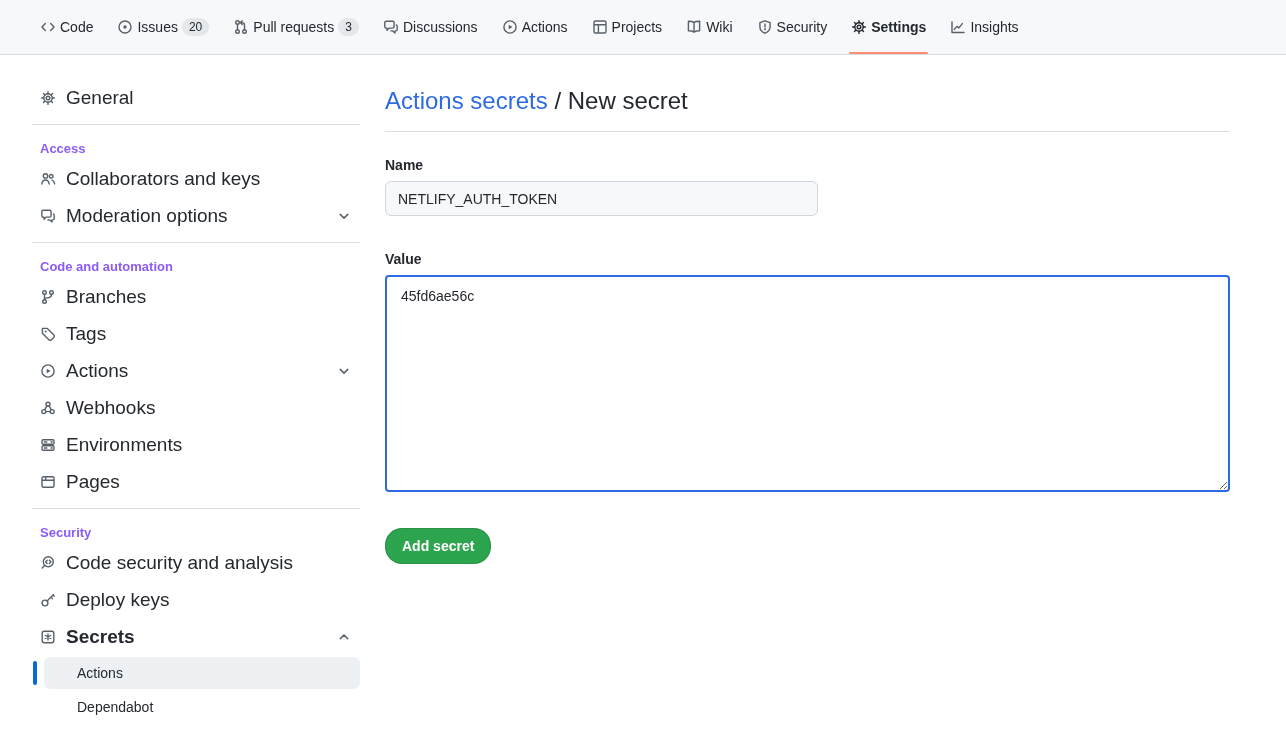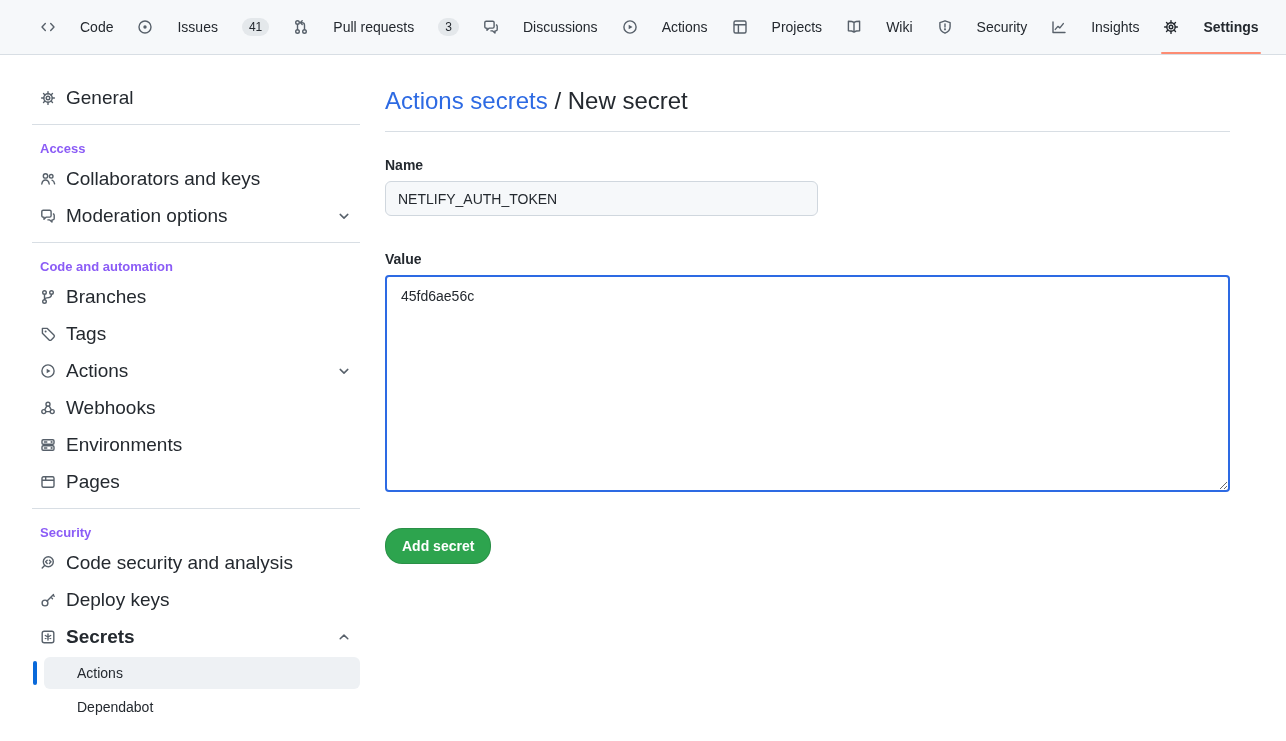--- a/index.html
+++ b/index.html
@@ -8,21 +8,21 @@
     width:1286px; height:741px; overflow:hidden;
     font-family:"Liberation Sans", sans-serif;
     background:#ffffff; color:#24292f; font-size:14px;
   }
   
   .topnav {
     height:55px; background:#f6f8fa; border-bottom:1px solid #d8dee4;
     display:flex; align-items:stretch; padding-left:28px;
   }
   .nav-item {
-    display:flex; align-items:center; gap:24px;
+    display:flex; align-items:center; gap:4px;
     padding:0 12px; position:relative; cursor:pointer;
     font-size:14px; color:#24292f; white-space:nowrap;text-align:center;
   }
   .nav-item.active { font-weight:700; }
   .nav-item.active::after {
     content:""; position:absolute; left:10px; right:10px; bottom:0;
     height:2px; border-radius:3px; background:#fd8c73;
   }
   .counter {
     background:rgba(175,184,193,0.25); color:#24292f;
@@ -95,21 +95,21 @@
       </svg>
     <span>Code</span>
   </div>
 
   <div class="nav-item">
     <svg class="oct" width="16" height="16" viewBox="0 0 16 16" fill="none" stroke="#57606a" stroke-width="1.4">
         <circle cx="8" cy="8" r="6"></circle>
         <circle cx="8" cy="8" r="1.7" fill="#57606a" stroke="none"></circle>
       </svg>
     <span>Issues</span>
-    <span class="counter">41</span>
+    <span class="counter">20</span>
   </div>
 
   <div class="nav-item">
     <svg class="oct" width="16" height="16" viewBox="0 0 16 16" fill="none" stroke="#57606a" stroke-width="1.4" stroke-linecap="round" stroke-linejoin="round">
         <circle cx="4.5" cy="3.5" r="1.8"></circle>
         <circle cx="4.5" cy="12.5" r="1.8"></circle>
         <circle cx="11.5" cy="12.5" r="1.8"></circle>
         <path d="M4.5 5.4v5.2M11.5 10.6V6.2c0-1.6-1-2.6-2.6-2.6H7.4"></path>
         <path d="m9.2 1.8-1.8 1.8 1.8 1.8"></path>
       </svg>
@@ -151,35 +151,35 @@
 
   <div class="nav-item">
     <svg class="oct" width="16" height="16" viewBox="0 0 16 16" fill="none" stroke="#57606a" stroke-width="1.4" stroke-linejoin="round">
         <path d="M8 1.8 2.9 3.6v4.2c0 3.2 2 5.2 5.1 6.4 3.1-1.2 5.1-3.2 5.1-6.4V3.6z"></path>
         <path d="M8 5v3" stroke-linecap="round"></path>
         <circle cx="8" cy="10.3" r=".4" fill="#57606a"></circle>
       </svg>
     <span>Security</span>
   </div>
 
-  <div class="nav-item">
-    <svg class="oct" width="16" height="16" viewBox="0 0 16 16" fill="none" stroke="#57606a" stroke-width="1.4" stroke-linecap="round" stroke-linejoin="round">
-        <path d="M2 3v10.5h12"></path>
-        <path d="m4.3 10.4 2.6-3 2 1.5 3.4-4.3"></path>
-      </svg>
-    <span>Insights</span>
-  </div>
-
   <div class="nav-item active">
     <svg class="oct" width="16" height="16" viewBox="0 0 16 16" fill="none" stroke="#24292f" stroke-width="1.4" stroke-linecap="round">
         <circle cx="8" cy="8" r="4.2"></circle>
         <circle cx="8" cy="8" r="1.8"></circle>
         <path d="M12.2 8h2.2M11 11l1.5 1.5M8 12.2v2.2M5 11l-1.5 1.5M3.8 8H1.6M5 5 3.5 3.5M8 3.8V1.6M11 5l1.5-1.5"></path>
       </svg>
     <span>Settings</span>
+  </div>
+
+  <div class="nav-item">
+    <svg class="oct" width="16" height="16" viewBox="0 0 16 16" fill="none" stroke="#57606a" stroke-width="1.4" stroke-linecap="round" stroke-linejoin="round">
+        <path d="M2 3v10.5h12"></path>
+        <path d="m4.3 10.4 2.6-3 2 1.5 3.4-4.3"></path>
+      </svg>
+    <span>Insights</span>
   </div>
 
 </header>
 
 <div class="layout">
 
   <nav class="sidebar">
 
     <div class="side-item">
       <svg class="oct" width="16" height="16" viewBox="0 0 16 16" fill="none" stroke="#57606a" stroke-width="1.4" stroke-linecap="round">

